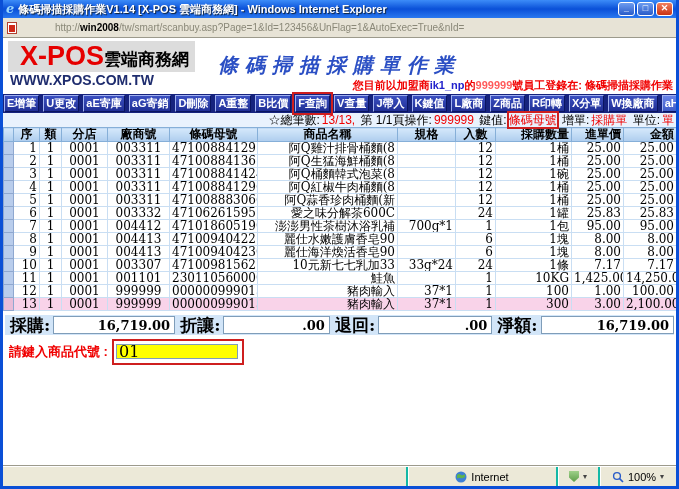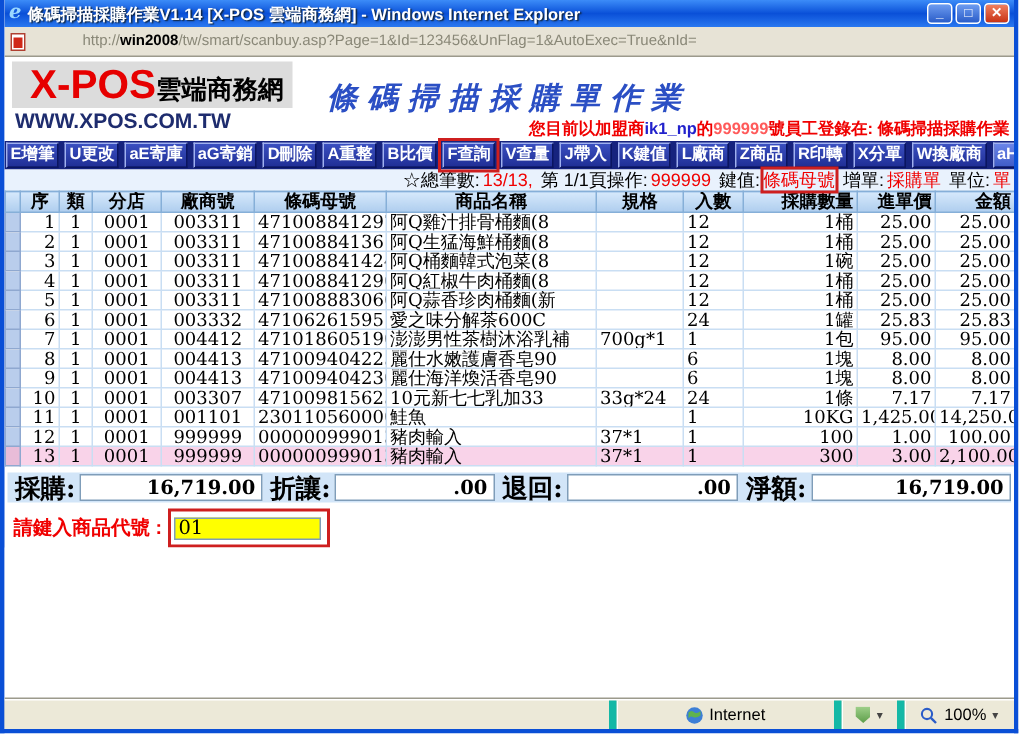--- a/index.html
+++ b/index.html
@@ -62,44 +62,44 @@
   table.items { width:673px; border-collapse:collapse; table-layout:fixed; flex:0 0 auto;
                 font-family:"DejaVu Serif",serif; }
   table.items th { background:linear-gradient(180deg,#D5E8FB,#AECDEE); border:1px solid #86AFD8;
                    font-size:12px; font-weight:bold; height:14px; line-height:13px; padding:0 2px;
                    overflow:hidden; white-space:nowrap; color:#000; }
   table.items td { border:1px solid #C9DEF3; font-size:12px; height:13px; line-height:12px;
                    padding:0 2px; overflow:hidden; white-space:nowrap; background:#fff; color:#000; }
   table.items td.sel { background:#B9CDEC; border-color:#8FA8D0; }
   table.items tr.pink td { background:#F9D3E9; }
   table.items tr.pink td.sel { background:#E8BCD8; }
-  td.al-r { text-align:right; } td.al-c { text-align:center; } td.al-l { text-align:left; }
+  td.al-r { text-align:right; } td.al-c { text-align:center; } td.al-l { text-align:right; }
   th.al-r { text-align:right; }
 
   
   .totals { margin:4px 2px 0 2px; height:20px; background:#D2E5F8; display:flex; align-items:center;
             flex:0 0 auto; font-family:"DejaVu Serif",serif; }
   .totals .lbl { width:50px; text-align:right; font-size:17px; font-weight:bold; padding-right:3px; white-space:nowrap; }
   .totals .box { background:#fff; border:1px solid #7F9DB9; text-align:right; font-size:13px;
                  font-weight:bold; padding:1px 4px; height:18px; line-height:15px; }
   .b1{width:126px;} .b2{width:110px;} .b3{width:118px;} .b4{width:138px;}
 
   
   .inprow { margin:4px 0 0 6px; display:flex; align-items:center; flex:0 0 auto; }
   .inprow .rlbl { color:#F00000; font-weight:bold; font-size:13px; white-space:nowrap; }
   .inpbox { border:2px solid #CE1F1F; padding:2px 4px 2px 2px; margin-left:4px; display:inline-block; }
-  .inpbox input { width:98px; height:15px; background:#FFFF00; border:1px solid #7F9DB9;
-                  font-size:13px; padding-left:2px; font-family:"DejaVu Serif",serif; }
+  .inpbox input { width:122px; height:15px; background:#FFFF00; border:1px solid #7F9DB9;
+                  font-size:16px; padding-left:2px; font-family:"DejaVu Serif",serif; }
 
   .filler { flex:1 1 auto; background:#fff; }
 
   
   .sbar { height:20px; background:#ECE9D8; border-top:1px solid #fff; box-shadow:0 -1px 0 #9C9A8C;
           display:flex; align-items:stretch; font-size:11px; flex:0 0 auto; }
-  .sp { border-left:5px solid #14b8a6; box-shadow:inset 1px 0 0 #fff; display:flex;
+  .sp { border-left:2px solid #14b8a6; box-shadow:inset 1px 0 0 #fff; display:flex;
         align-items:center; justify-content:center; gap:4px; padding:0 6px; }
   .sp.grow { flex:1; border-left:none; box-shadow:none; }
   .caret { font-size:8px; color:#444; }
   .shield { width:10px; height:11px; background:linear-gradient(180deg,#9FD08A,#5E9E4A);
             clip-path:polygon(0 0,100% 0,100% 60%,50% 100%,0 60%); }
 </style>
 </head>
 <body>
 
 <div class="window">

